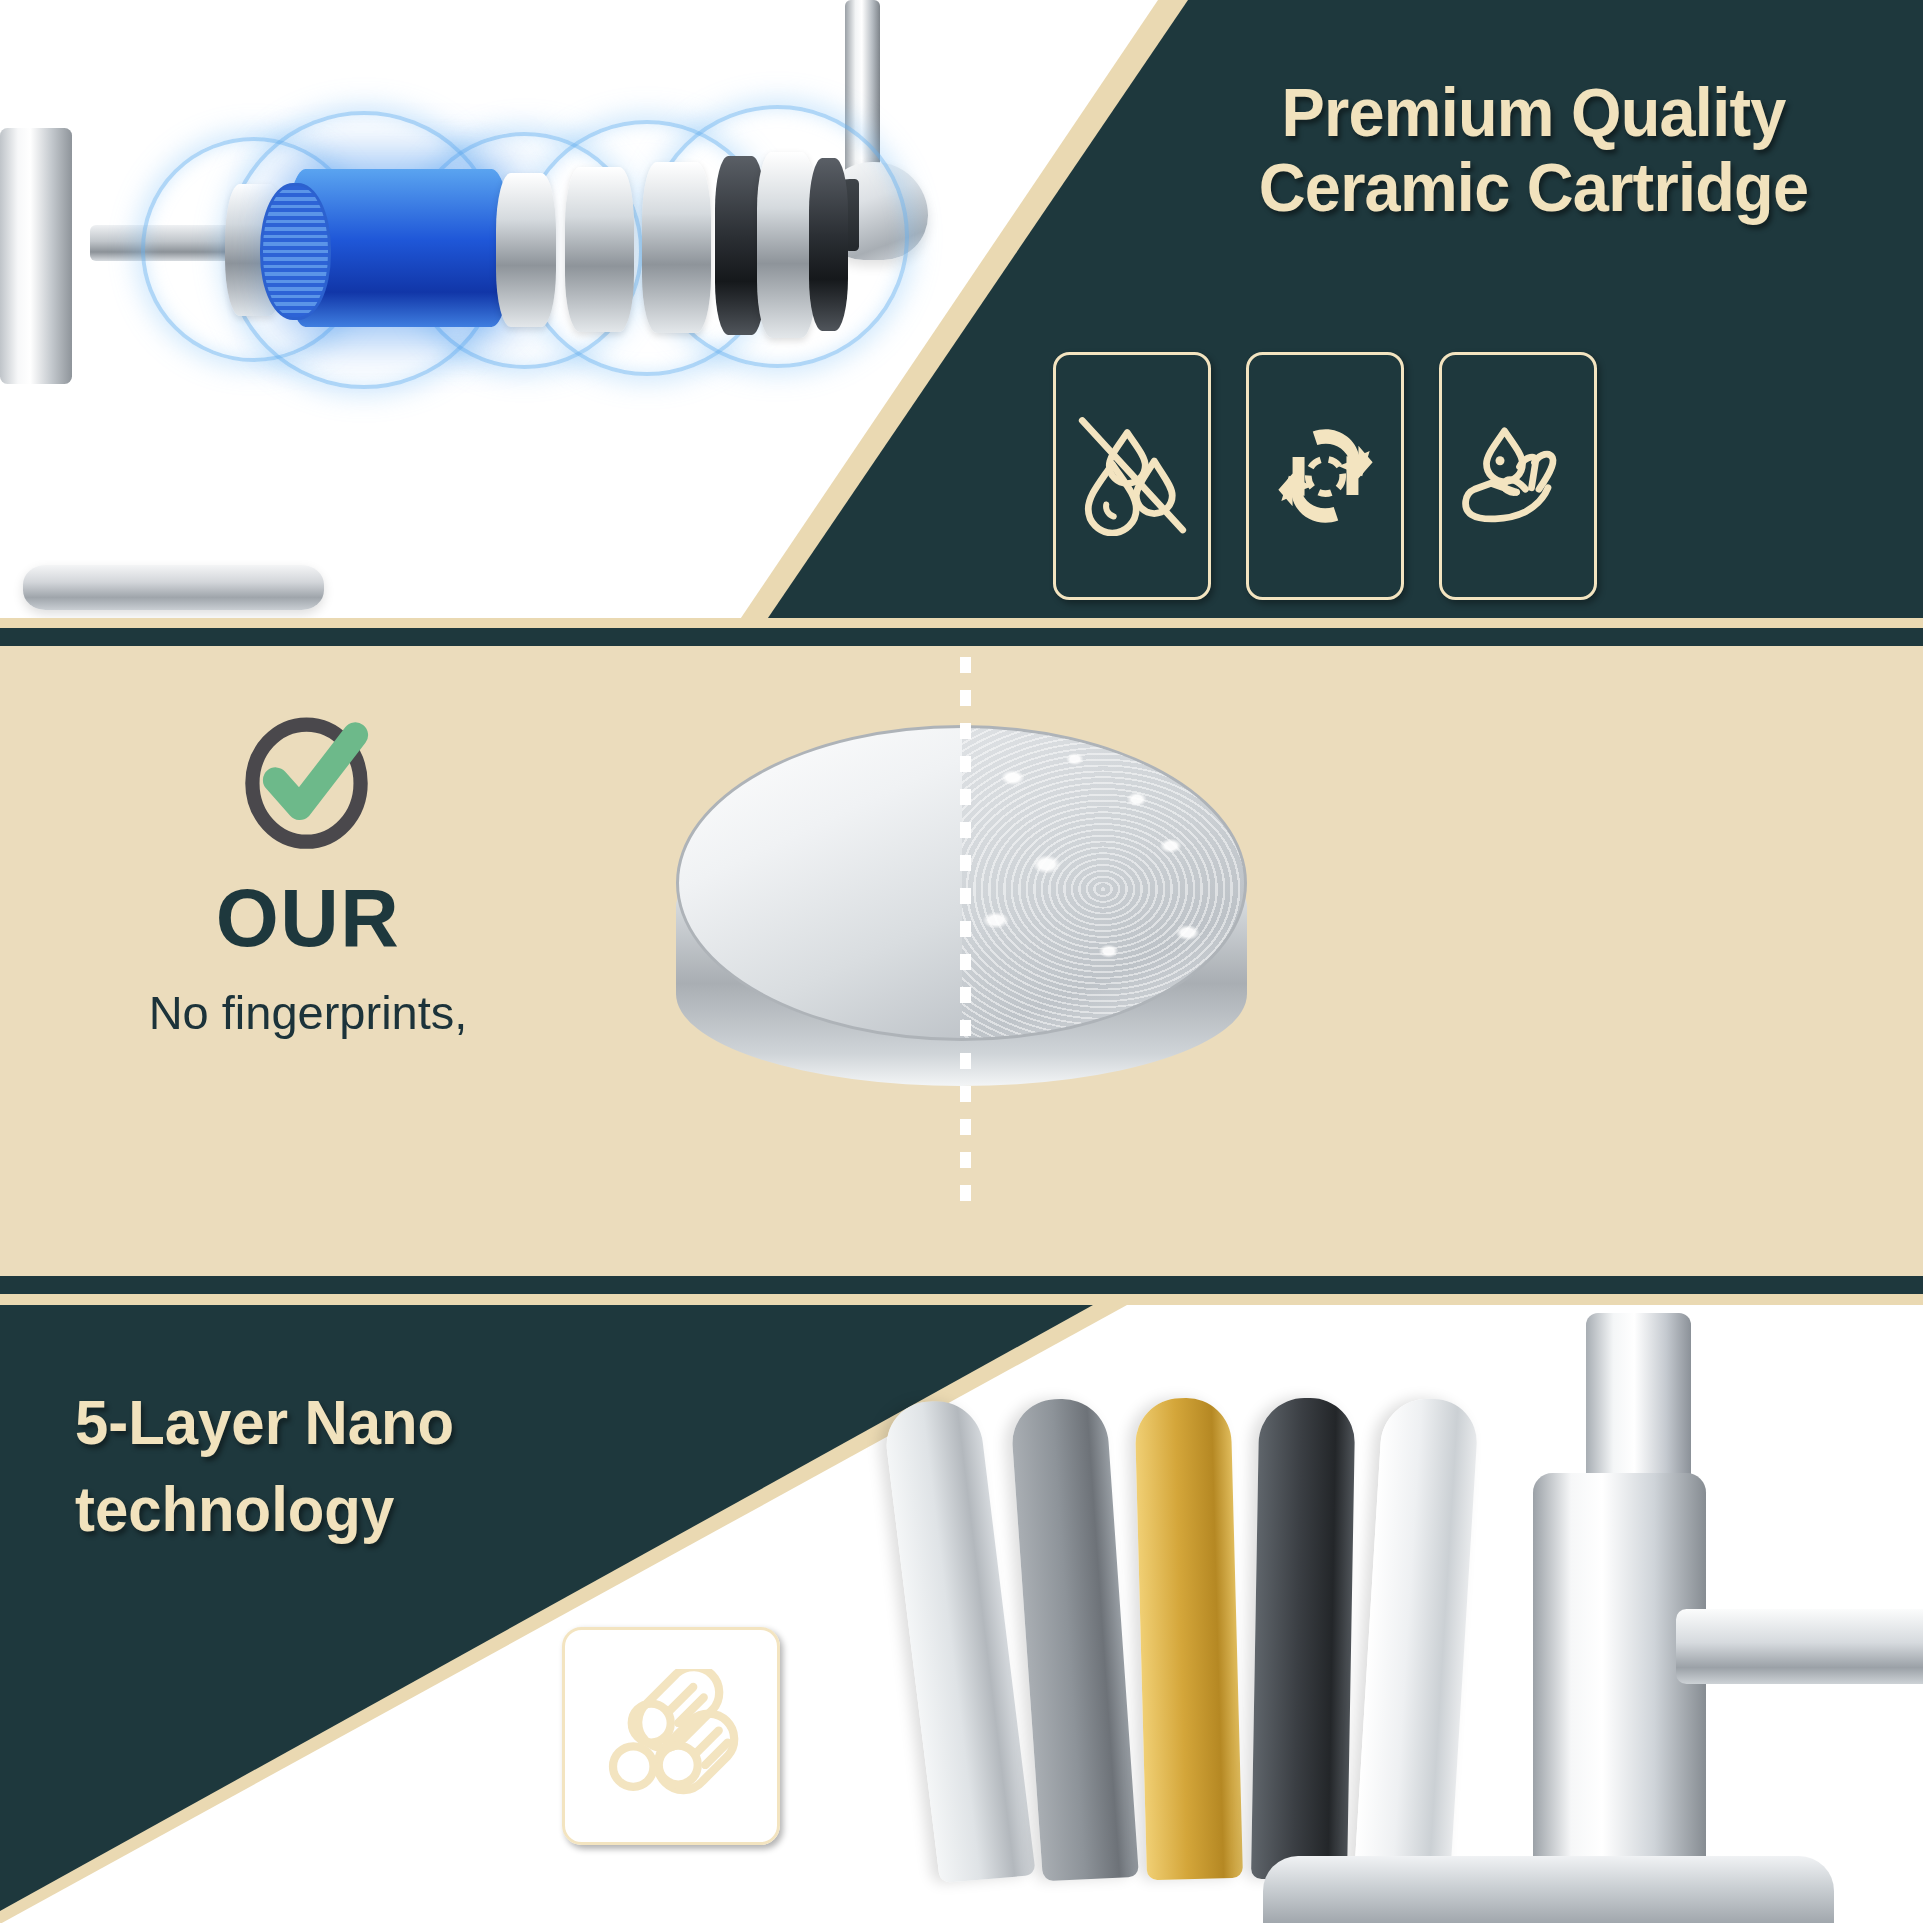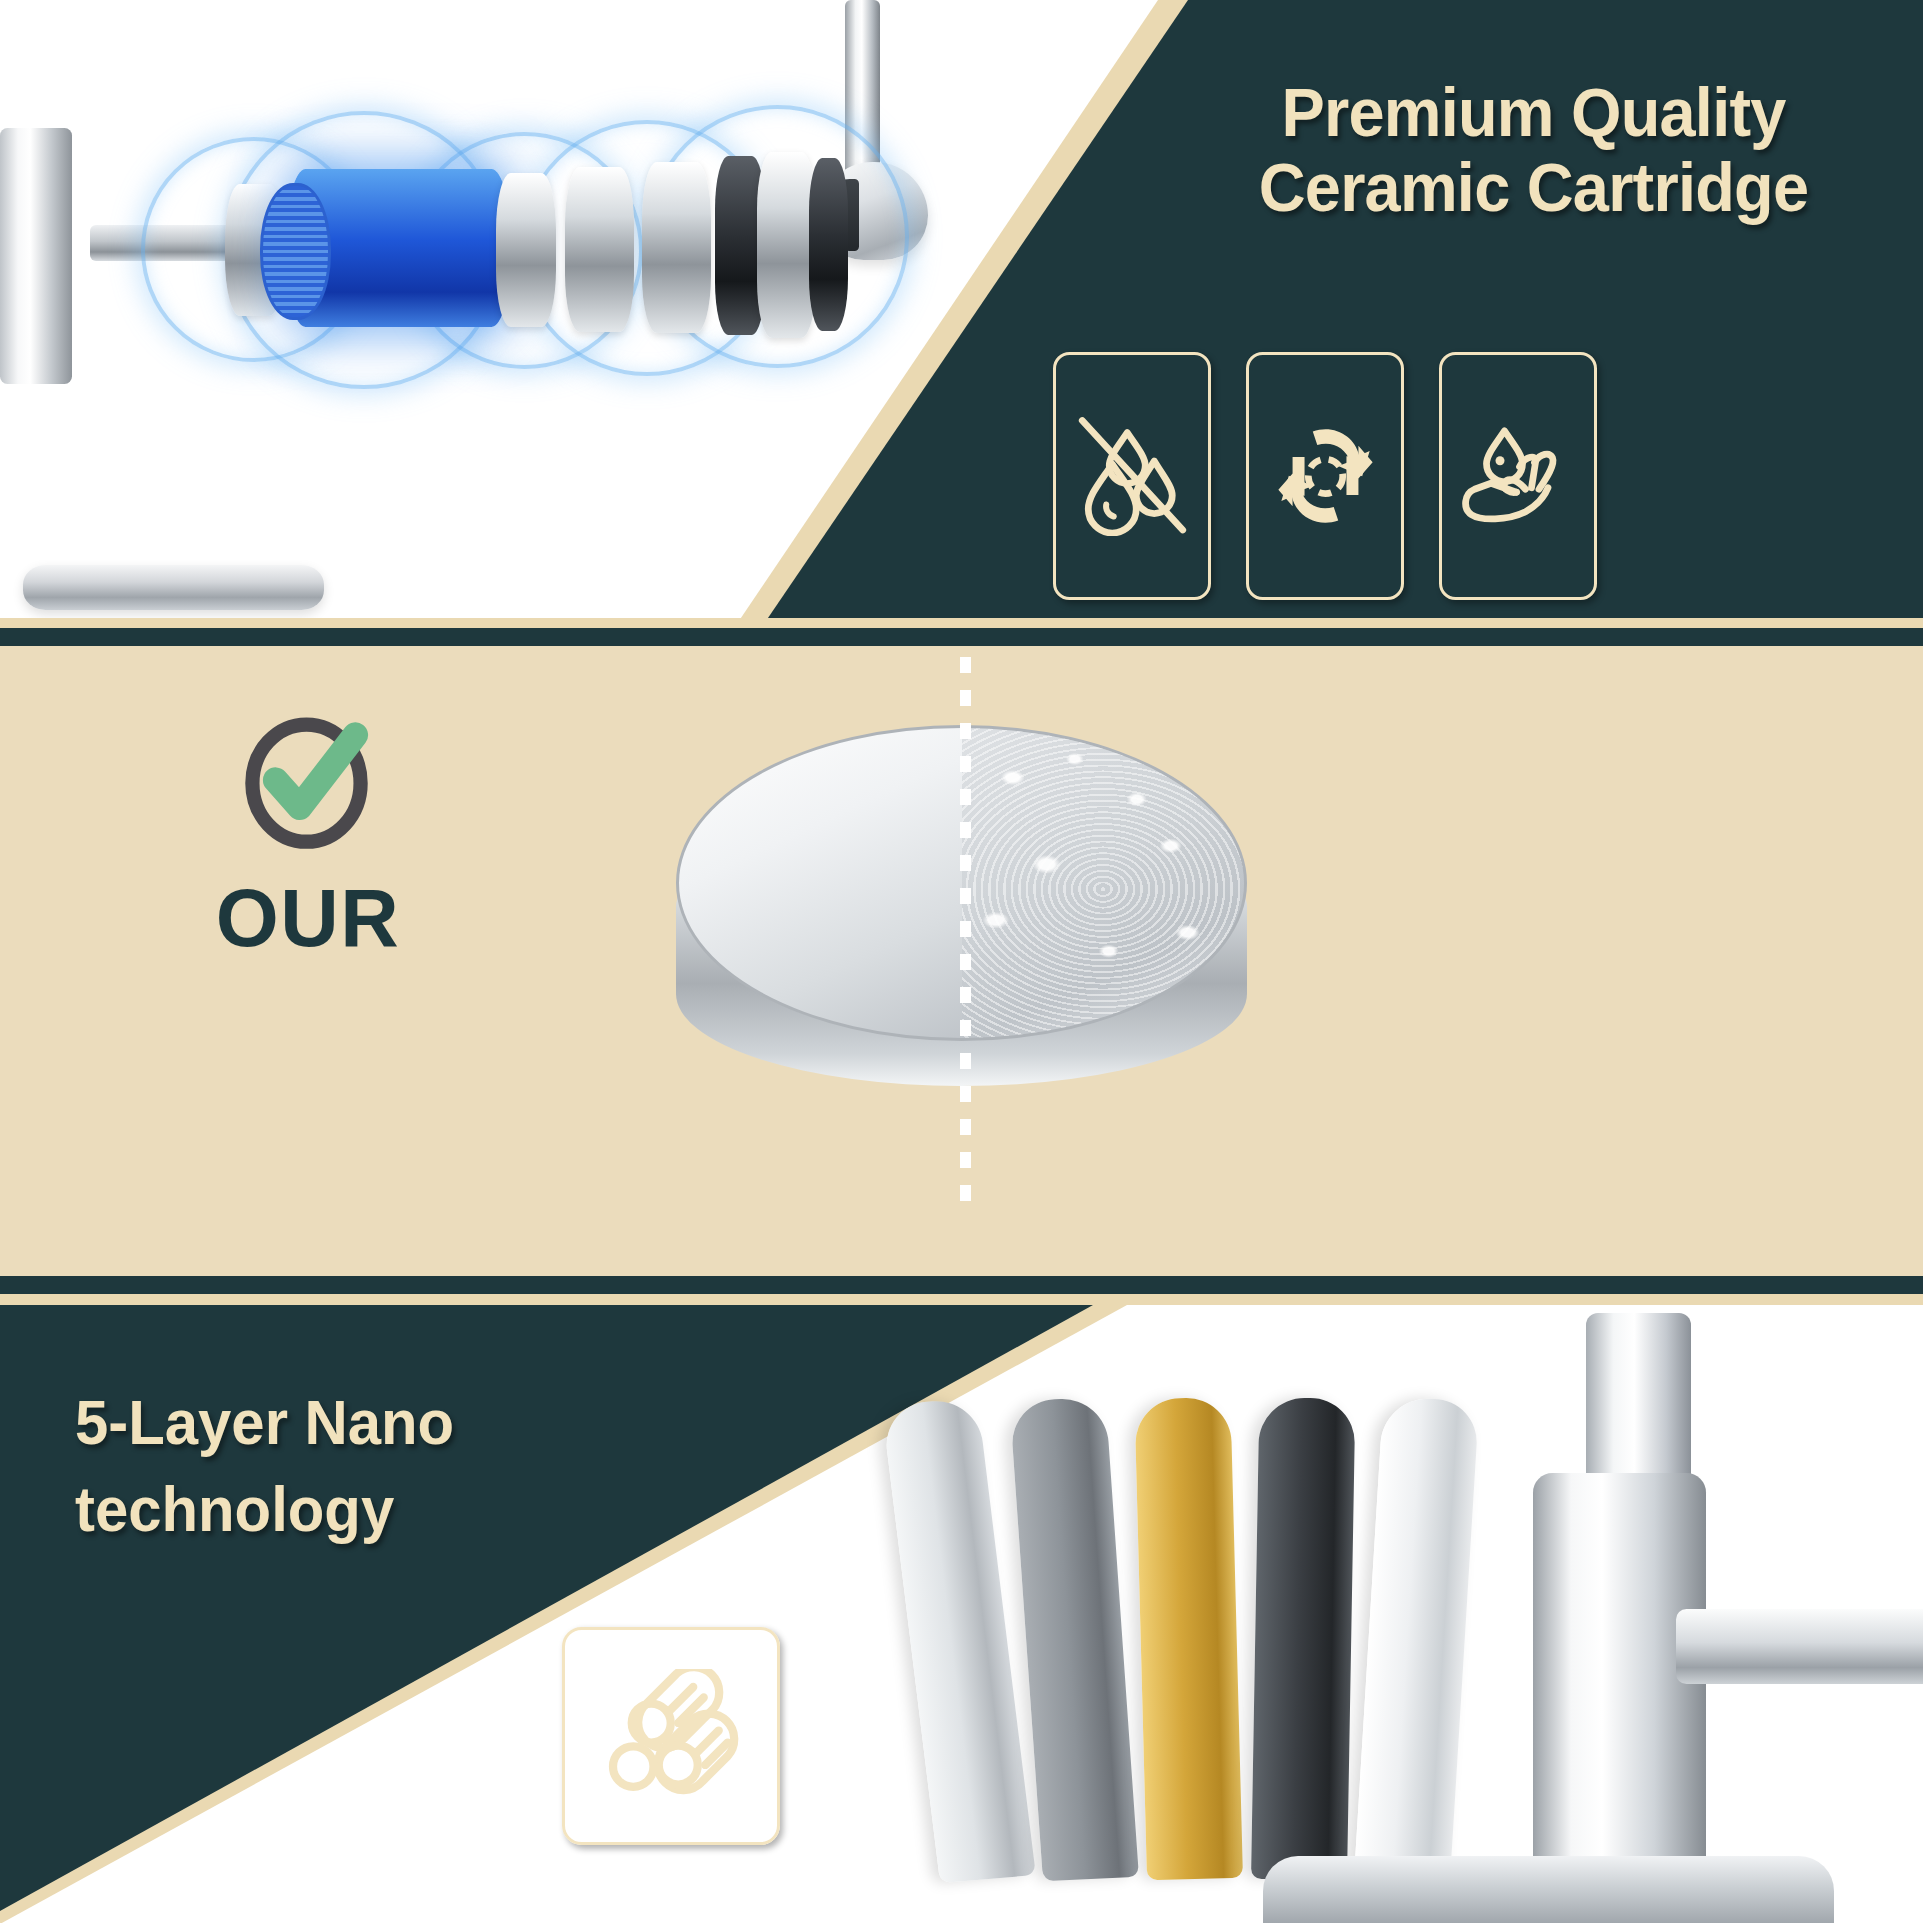--- a/index.html
+++ b/index.html
@@ -295,20 +295,21 @@
   <div class="panel-mid">
 
     <div class="col-our">
       <div class="mark-wrap">
         <svg width="158" height="154" viewBox="0 0 210 205">
           <ellipse cx="103" cy="108" rx="72" ry="78" fill="none" stroke="#4a484c" stroke-width="19"></ellipse>
           <path d="M62 104 L94 140 L168 44" fill="none" stroke="#6db98a" stroke-width="34" stroke-linecap="round" stroke-linejoin="round"></path>
         </svg>
       </div>
       <div class="big-word">OUR</div>
+      <div class="sub-line">No fingerprints,</div>
     </div>
 
     <div class="disc-area">
       <div class="disc">
         <div class="disc-side"></div>
         <div class="disc-top">
           <div class="stain"></div>
         </div>
       </div>
       <div class="dashline"></div>

